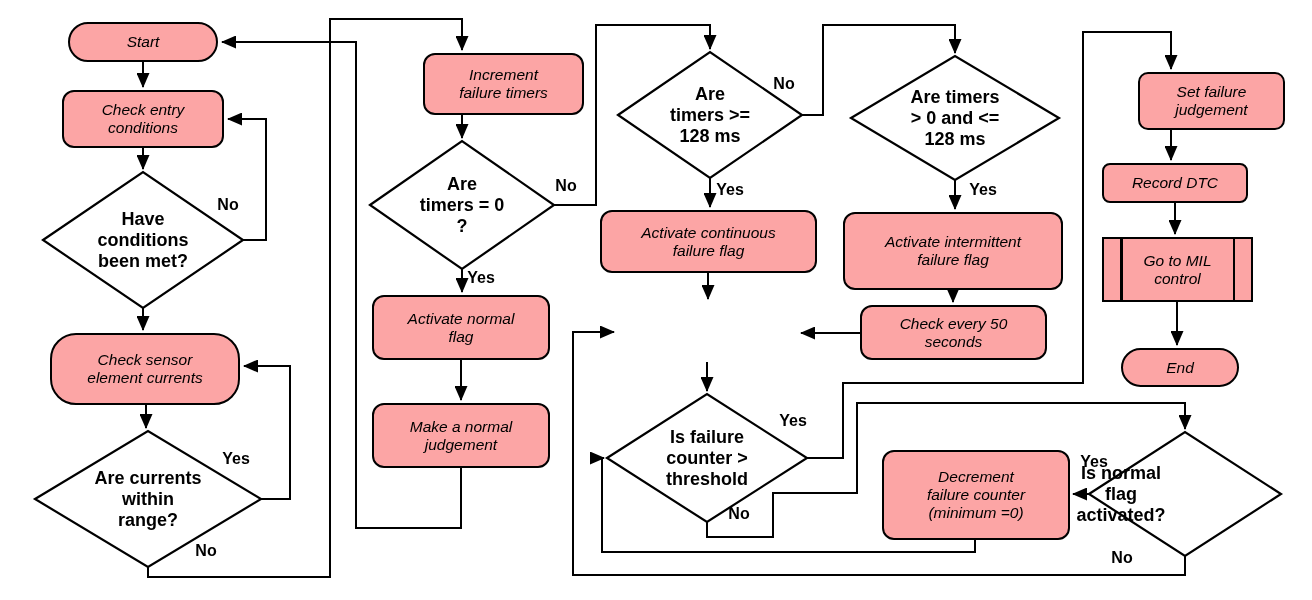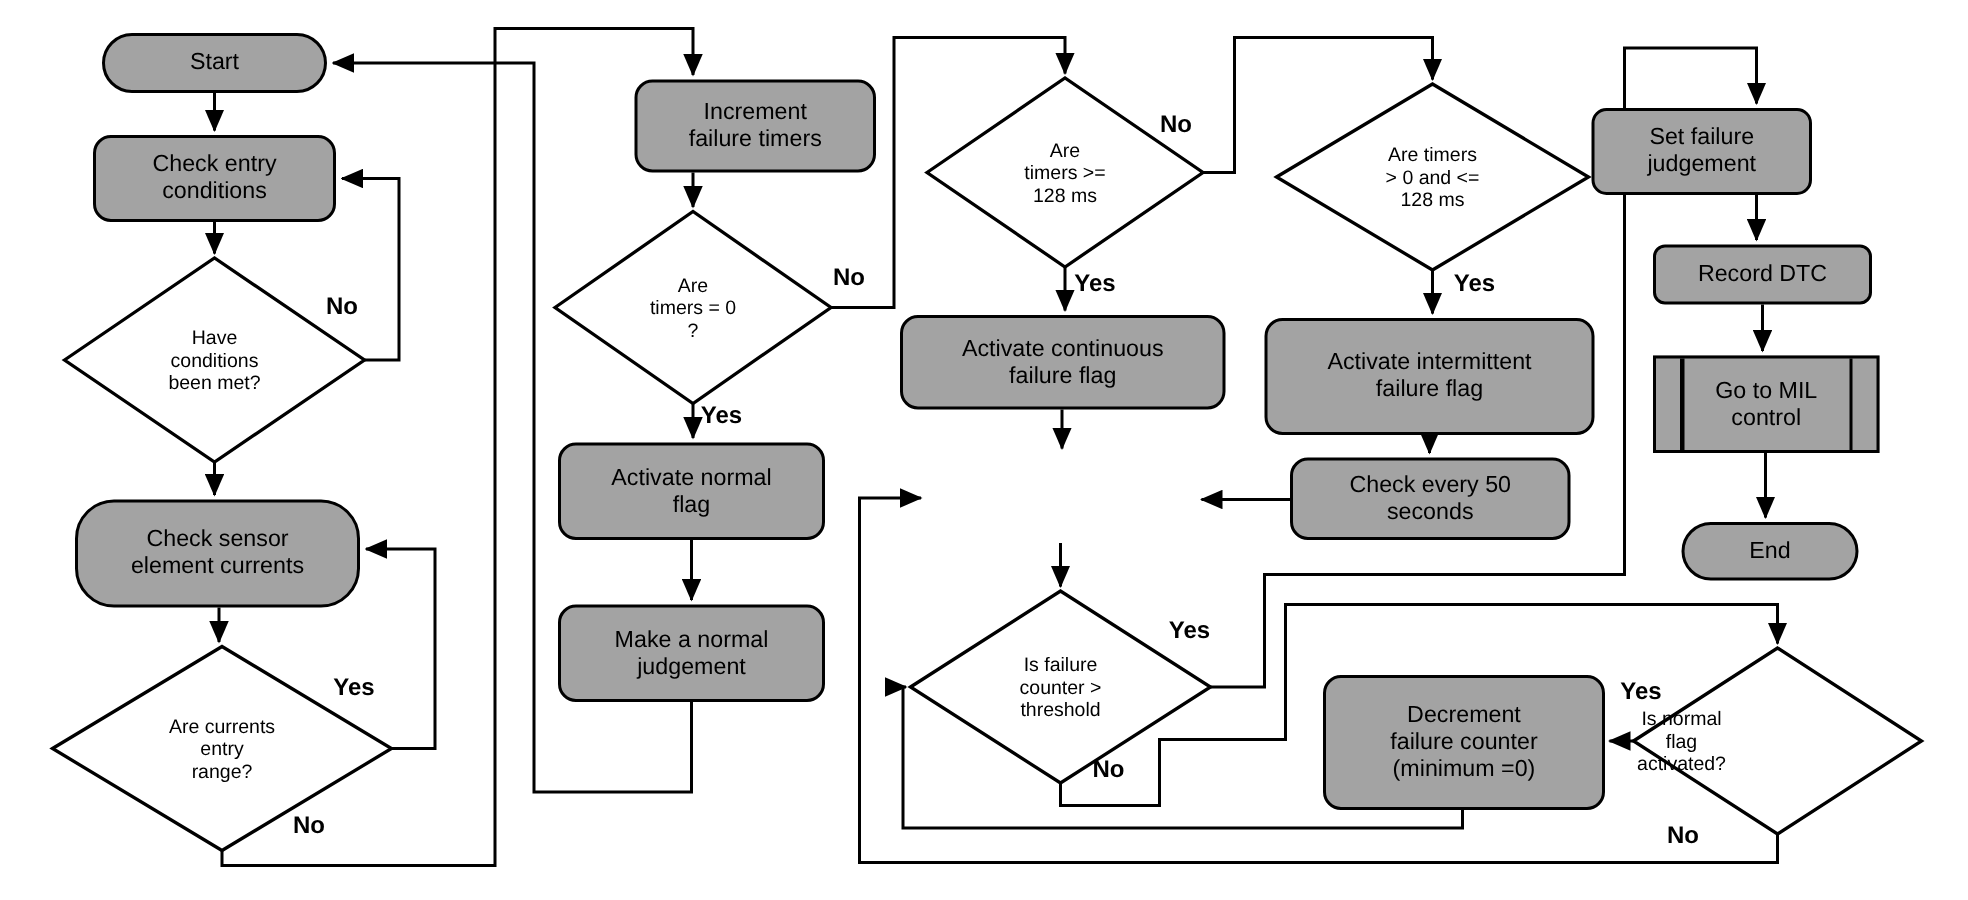--- a/index.html
+++ b/index.html
@@ -9,35 +9,36 @@
     background:#ffffff;
     font-family:"Liberation Sans","DejaVu Sans",sans-serif;
     color:#000;
     overflow:hidden;
   }
   #wires{position:absolute;left:0;top:0;width:1312px;height:600px;}
   .node{
     position:absolute;
     box-sizing:border-box;
     border:2.5px solid #000;
-    background:#a3a3a3;
+    background:#fca5a5;
     display:flex;align-items:center;justify-content:center;
     text-align:center;
     white-space:pre-line;
     font-size:15.5px;line-height:1.16;
     border-radius:12px;
+    font-style:italic;
   }
   .pill{border-radius:22px;}
   .sq{border-radius:0;}
   .predef-bar{position:absolute;top:0;bottom:0;width:2.5px;background:#000;}
   .dtext{
     position:absolute;
     transform:translate(-50%,-50%);
     text-align:center;white-space:pre-line;
-    font-size:13px;line-height:1.16;
+    font-size:18px;line-height:1.16;font-weight:bold;
   }
   .branch{
     position:absolute;
     transform:translate(-50%,-50%);
     font-weight:bold;font-size:16px;
   }
 </style>
 </head>
 <body>
 
@@ -115,39 +116,39 @@
   <div class="node" style="left:843px;top:212px;width:220px;height:78px;">Activate intermittent
 failure flag</div>
 
   <div class="node" style="left:860px;top:305px;width:187px;height:55px;">Check every 50
 seconds</div>
 
   <div class="node" style="left:882px;top:450px;width:188px;height:90px;">Decrement
 failure counter
 (minimum =0)</div>
 
-  <div class="node" style="left:1061px;top:72px;width:147px;height:58px;border-radius:10px;">Set failure
+  <div class="node" style="left:1138px;top:72px;width:147px;height:58px;border-radius:10px;">Set failure
 judgement</div>
 
   <div class="node" style="left:1102px;top:163px;width:146px;height:40px;border-radius:8px;">Record DTC</div>
 
   <div class="node sq" style="left:1102px;top:237px;width:151px;height:65px;">
     <div class="predef-bar" style="left:16px;"></div>
     <div class="predef-bar" style="right:16px;"></div>
     <span style="white-space:pre-line;">Go to MIL
 control</span>
   </div>
 
   <div class="node pill" style="left:1121px;top:348px;width:118px;height:39px;">End</div>
 
   <div class="dtext" style="left:143px;top:240px;width:150px;">Have
 conditions
 been met?</div>
   <div class="dtext" style="left:148px;top:499px;width:160px;">Are currents
-entry
+within
 range?</div>
   <div class="dtext" style="left:462px;top:205px;width:130px;">Are
 timers = 0
 ?</div>
   <div class="dtext" style="left:710px;top:115px;width:130px;">Are
 timers &gt;=
 128 ms</div>
   <div class="dtext" style="left:955px;top:118px;width:160px;">Are timers
 &gt; 0 and  &lt;=
 128 ms</div>

